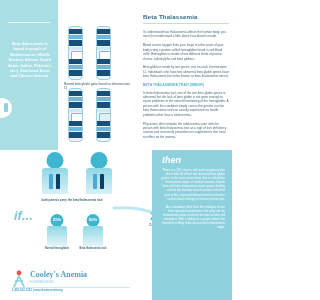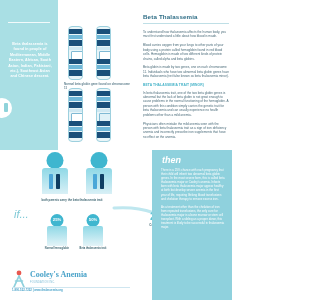--- a/index.html
+++ b/index.html
@@ -83,25 +83,26 @@
   .subhead{
     color:#46b3c8;font-size:3.3px;font-weight:bold;
     letter-spacing:.1px;margin:0 0 3.5px 0;text-transform:uppercase;
   }
 
   
   .bottom{position:absolute;left:0;top:150px;width:232px;height:150px;background:#fff;}
 
   .if-label{
     position:absolute;left:14px;top:58px;
-    color:#7fc9d6;font-size:11px;font-weight:normal;font-style:italic;
+    color:#7fc9d6;font-size:13px;font-weight:bold;font-style:italic;
   }
   .then-panel{
     position:absolute;left:152px;top:0;width:80px;height:150px;
     background:#8fd1dd;
+    text-align:right;
   }
   .then-label{
     position:absolute;left:10px;top:5px;
     color:#ffffff;font-size:9px;font-weight:bold;font-style:italic;
   }
   .then-text{
     position:absolute;left:9px;top:18px;width:64px;
     color:#ffffff;font-size:2.9px;line-height:4.1px;
   }
   .then-text p{margin:0 0 4px 0;}

